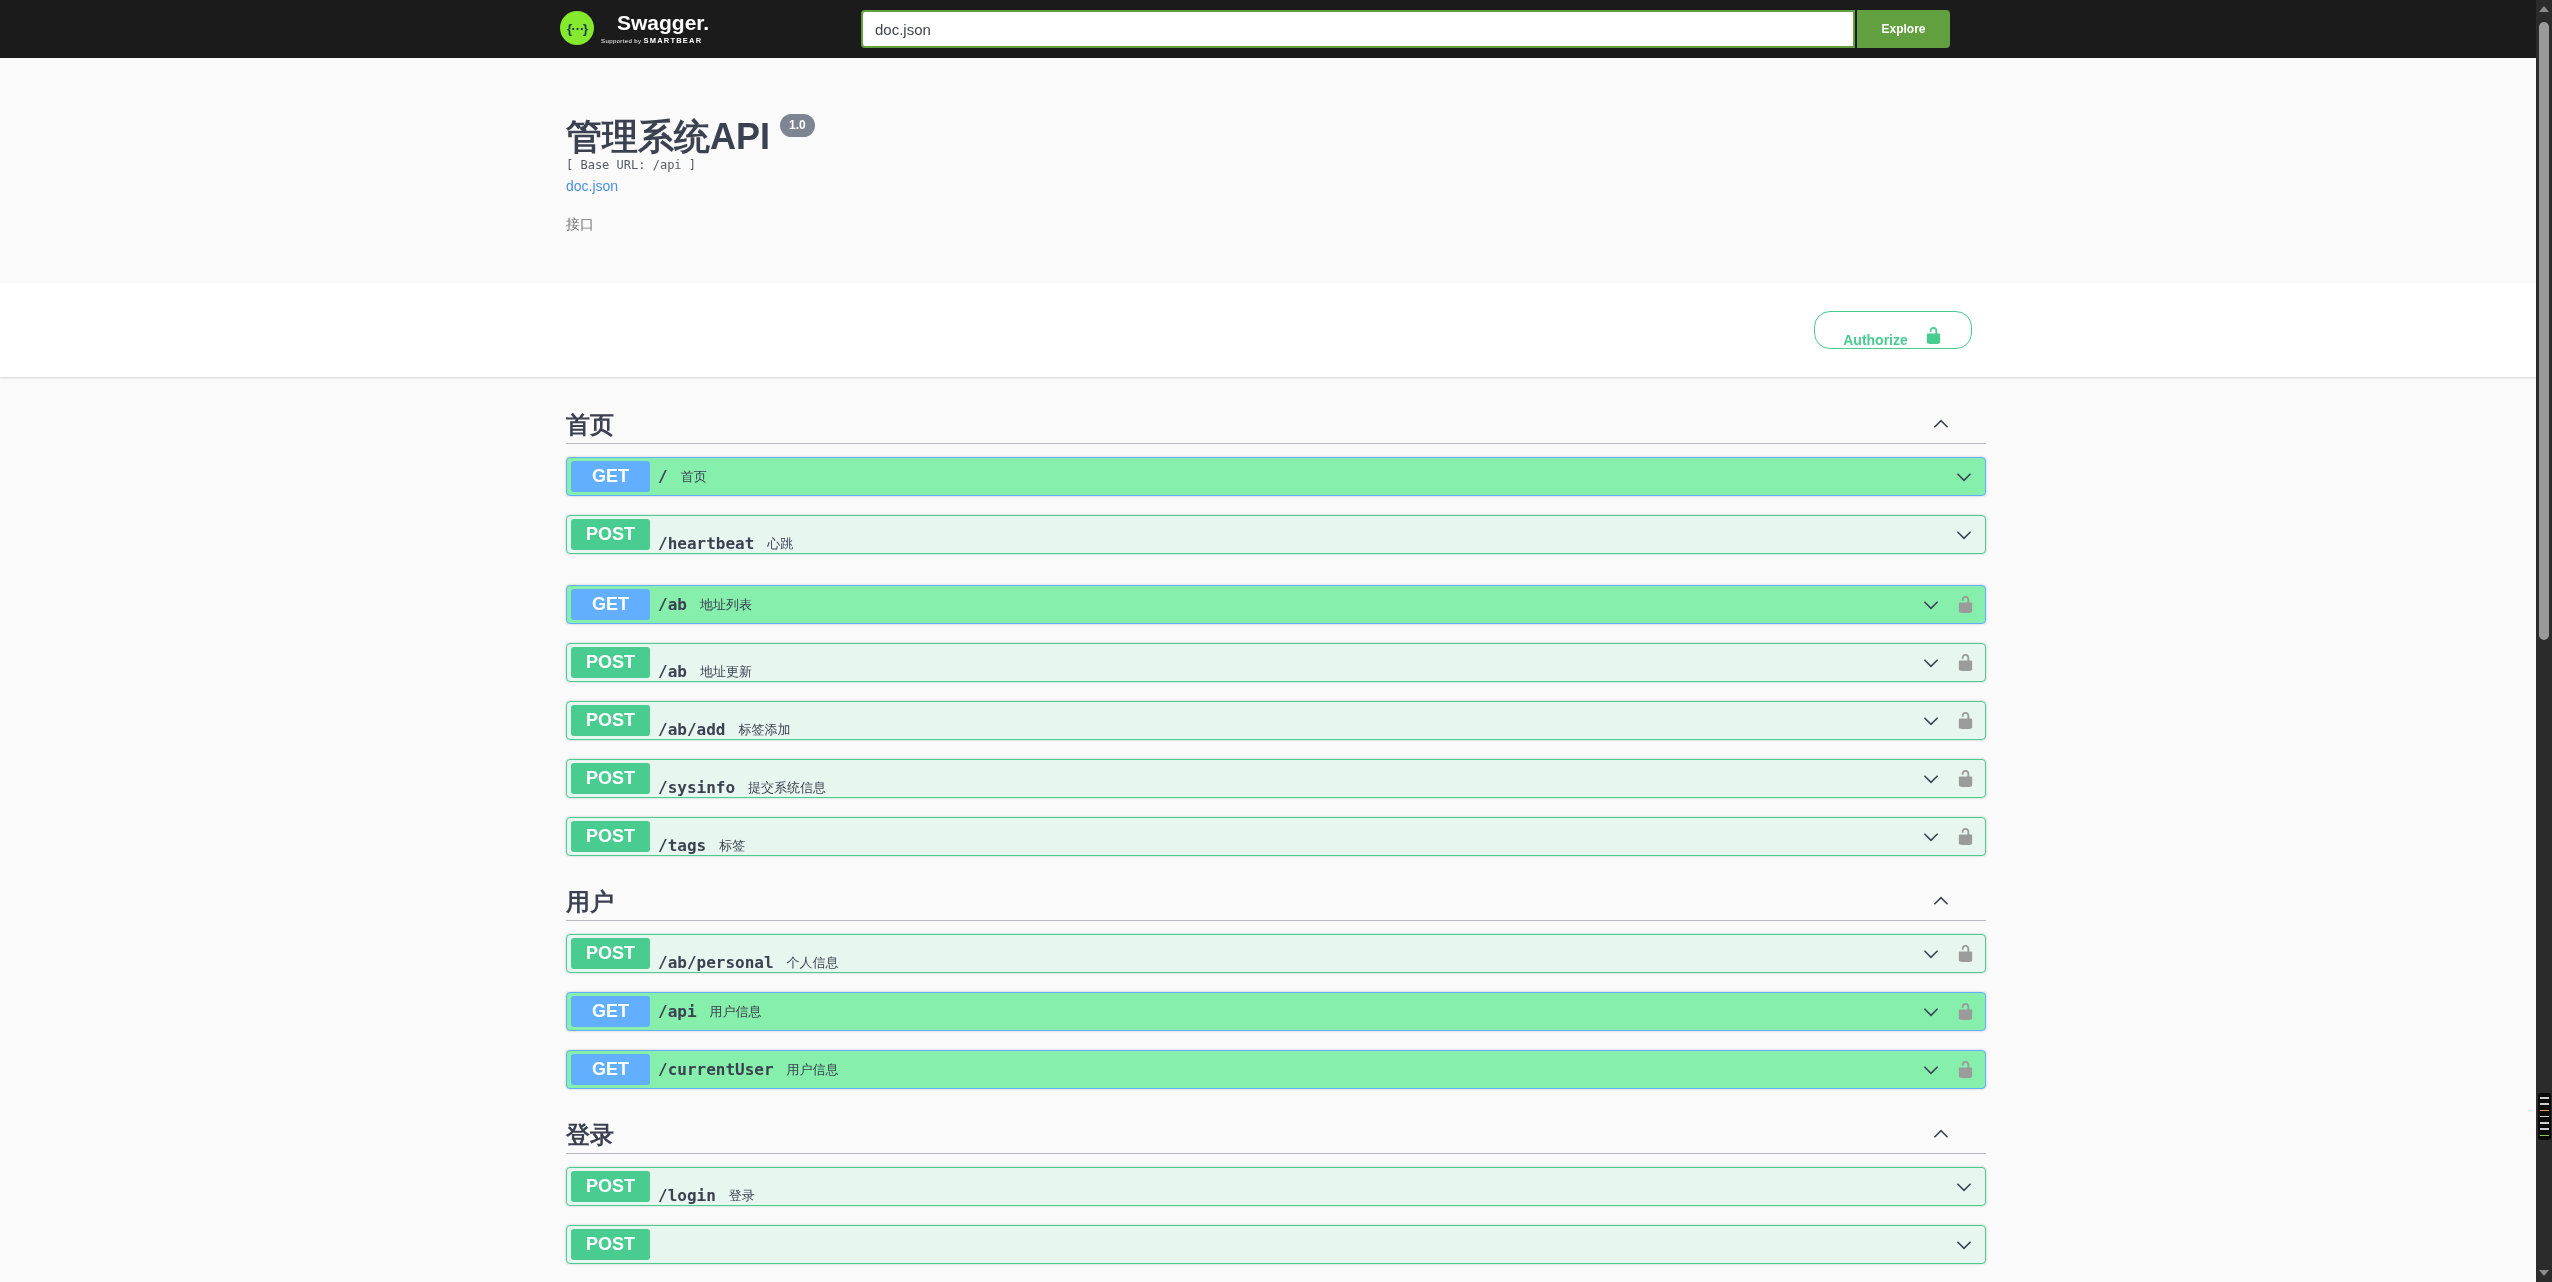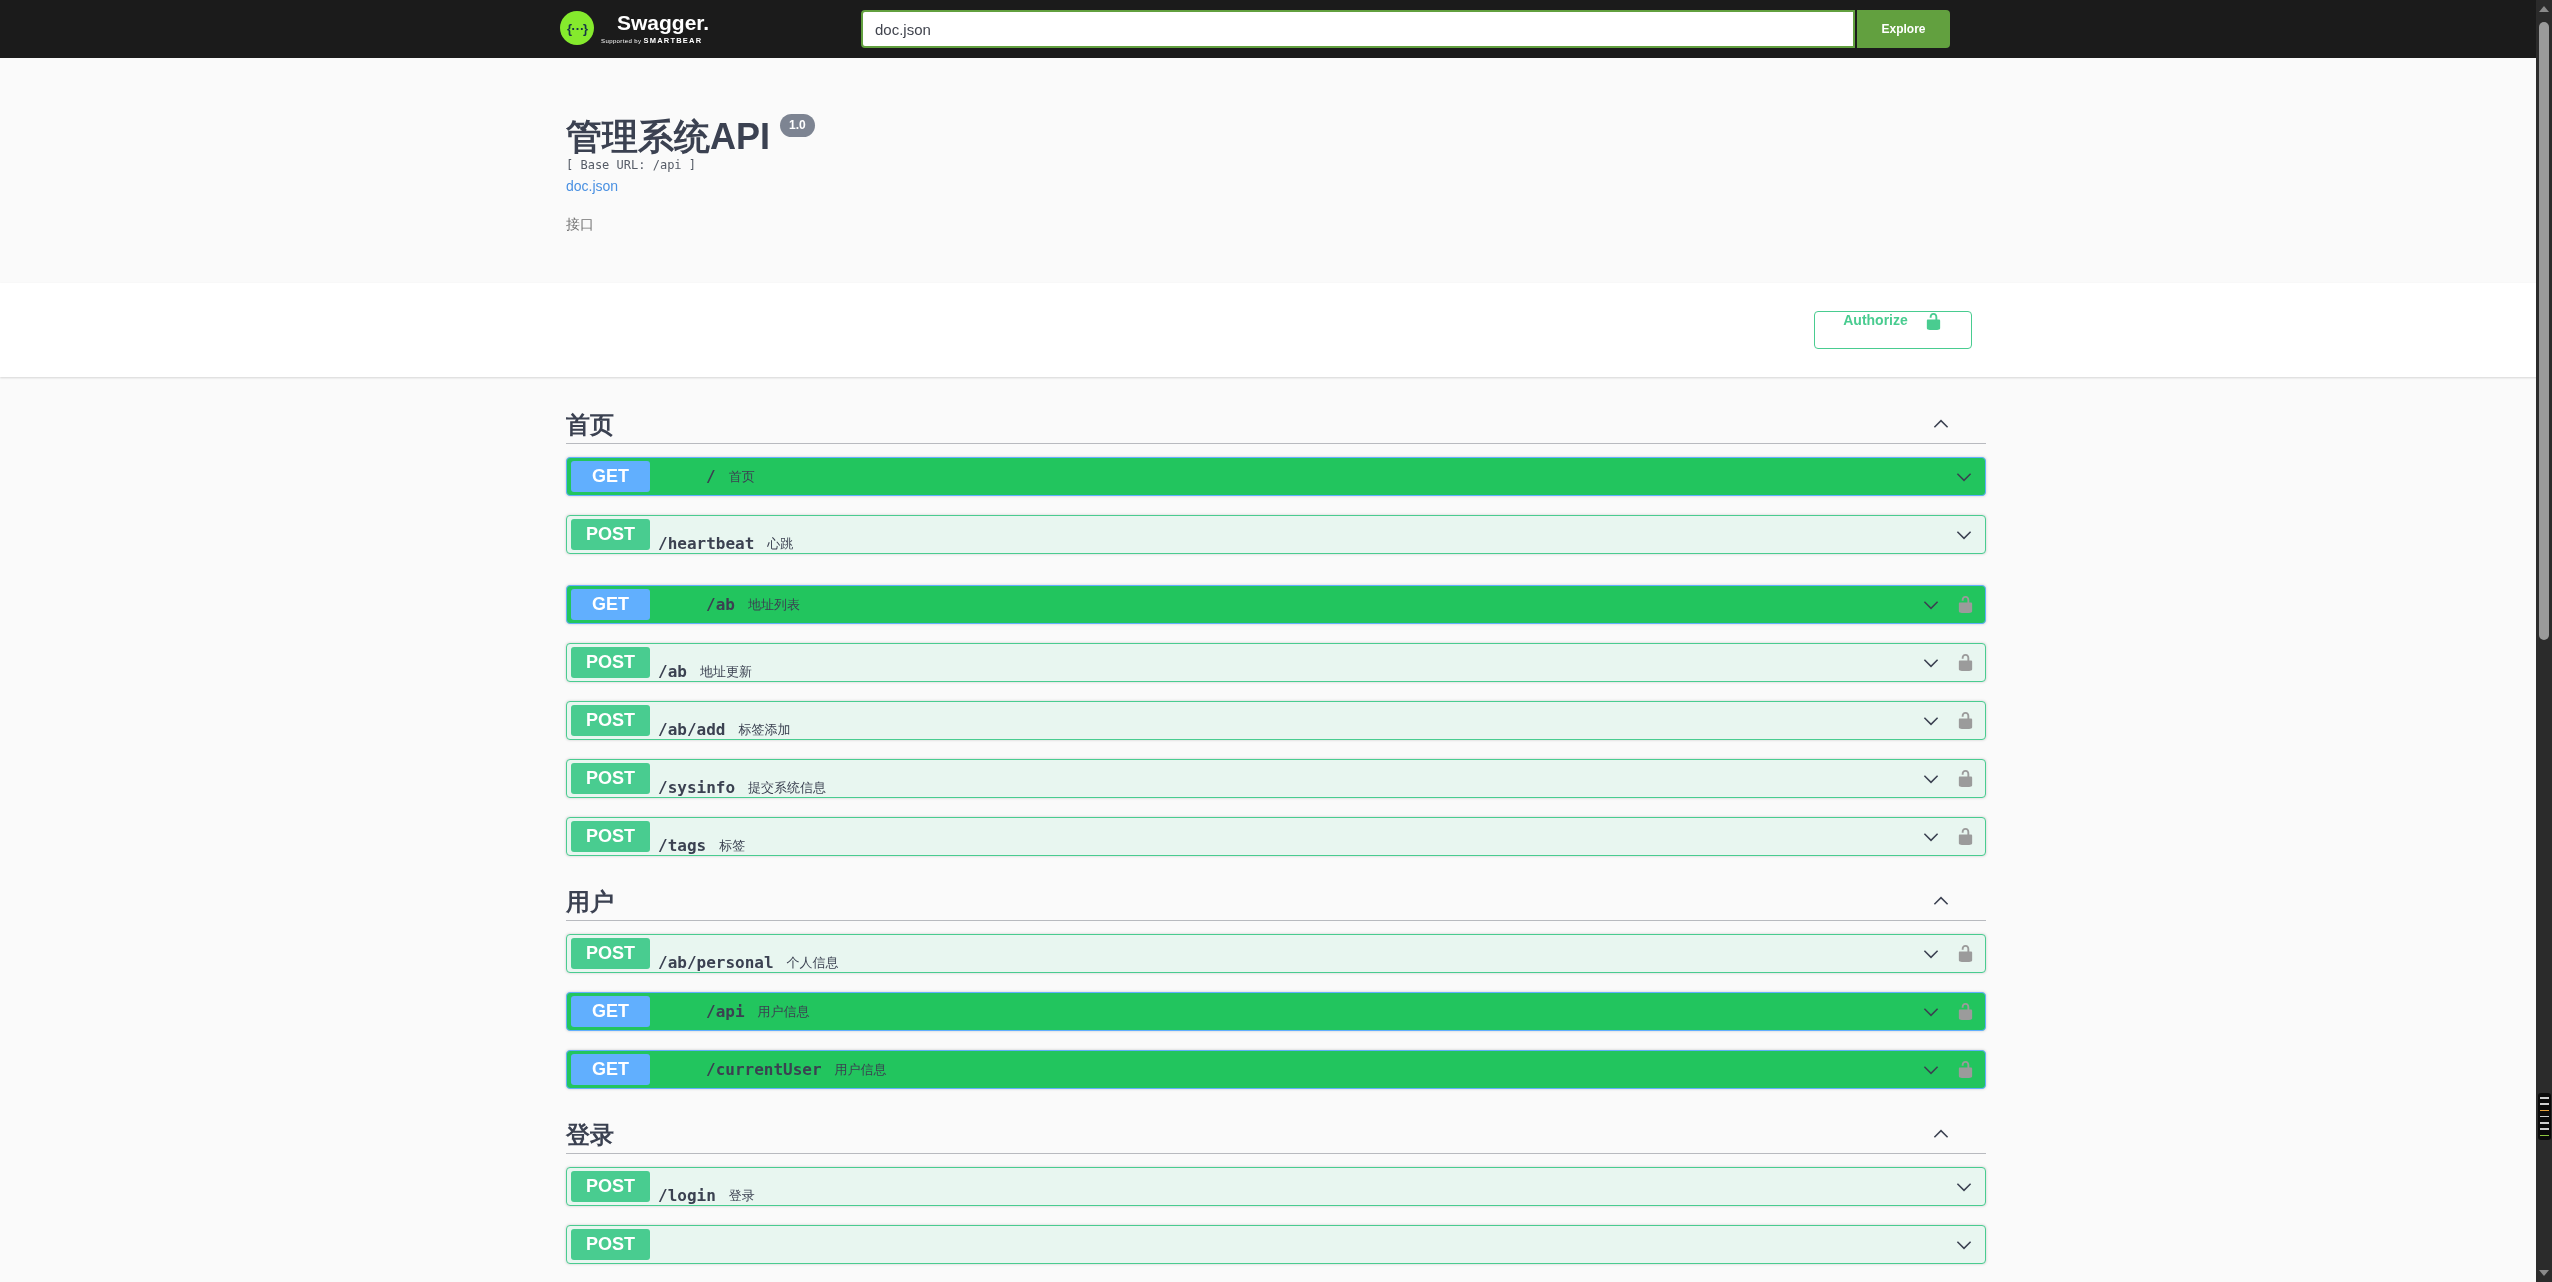--- a/index.html
+++ b/index.html
@@ -48,42 +48,42 @@
   .base-url { position:absolute; top:100px; left:0; font-family:"DejaVu Sans Mono", monospace;
               font-size:12px; color:#555b66; }
   .doc-link { position:absolute; top:120px; left:0; font-size:14px; color:#4990e2; text-decoration:none; }
   .api-desc { position:absolute; top:158px; left:0; font-size:14px; color:#737373; }
 
   
   .scheme-container { position:absolute; top:283px; left:0; width:100%; height:94px;
                       background:#ffffff; box-shadow:0 1px 2px 0 rgba(0,0,0,0.15); }
   .authorize-btn {
     position:absolute; top:28px; right:14px; width:158px; height:38px;
-    background:#fff; border:1.5px solid #49cc90; border-radius:4px;
+    background:#fff; border:1.5px solid #49cc90; border-radius:16px;
     color:#49cc90; font-weight:bold; font-size:14px;
-    display:flex; align-items:flex-start; justify-content:center; gap:16px; cursor:pointer;
+    display:flex; align-items:flex-end; justify-content:center; gap:16px; cursor:pointer;
     font-family:"Liberation Sans", sans-serif;
   }
 
   
   .api-sections { position:absolute; top:377px; left:0; width:100%; }
   .api-section { padding-top:12px; }
   .api-section:first-child { padding-top:33px; }
   .opblock-tag {
     position:relative; font-size:24px; font-weight:bold; color:#3b4151;
     line-height:30px; padding-bottom:3px; margin-bottom:13px;
     border-bottom:1px solid rgba(59,65,81,.35); cursor:pointer;
   }
   .tag-arrow { position:absolute; right:34px; top:3px; }
   .opblock {
     position:relative; height:39px; border-radius:4px; margin-bottom:19px;
     box-shadow:0 0 3px rgba(0,0,0,.19);
     display:flex; align-items:center; cursor:pointer;
   }
-  .opblock.get  { background:#22c55e; border:1.5px solid #61affe;padding-left:48px; }
+  .opblock.get  { background:#86efac; border:1.5px solid #61affe; }
   .opblock.post { background:#e8f6f0; border:1.5px solid #49cc90;align-items:flex-end; }
   .method-badge {
     position:absolute; left:4px; top:2.5px; width:79px; height:31px; border-radius:3px;
     display:flex; align-items:center; justify-content:center;
     color:#fff; font-weight:bold; font-size:18px;
   }
   .method-badge.get  { background:#61affe; }
   .method-badge.post { background:#49cc90; }
   .op-path { margin-left:91px; font-family:"DejaVu Sans Mono", monospace;
              font-size:16px; font-weight:bold; color:#3b4151; }

